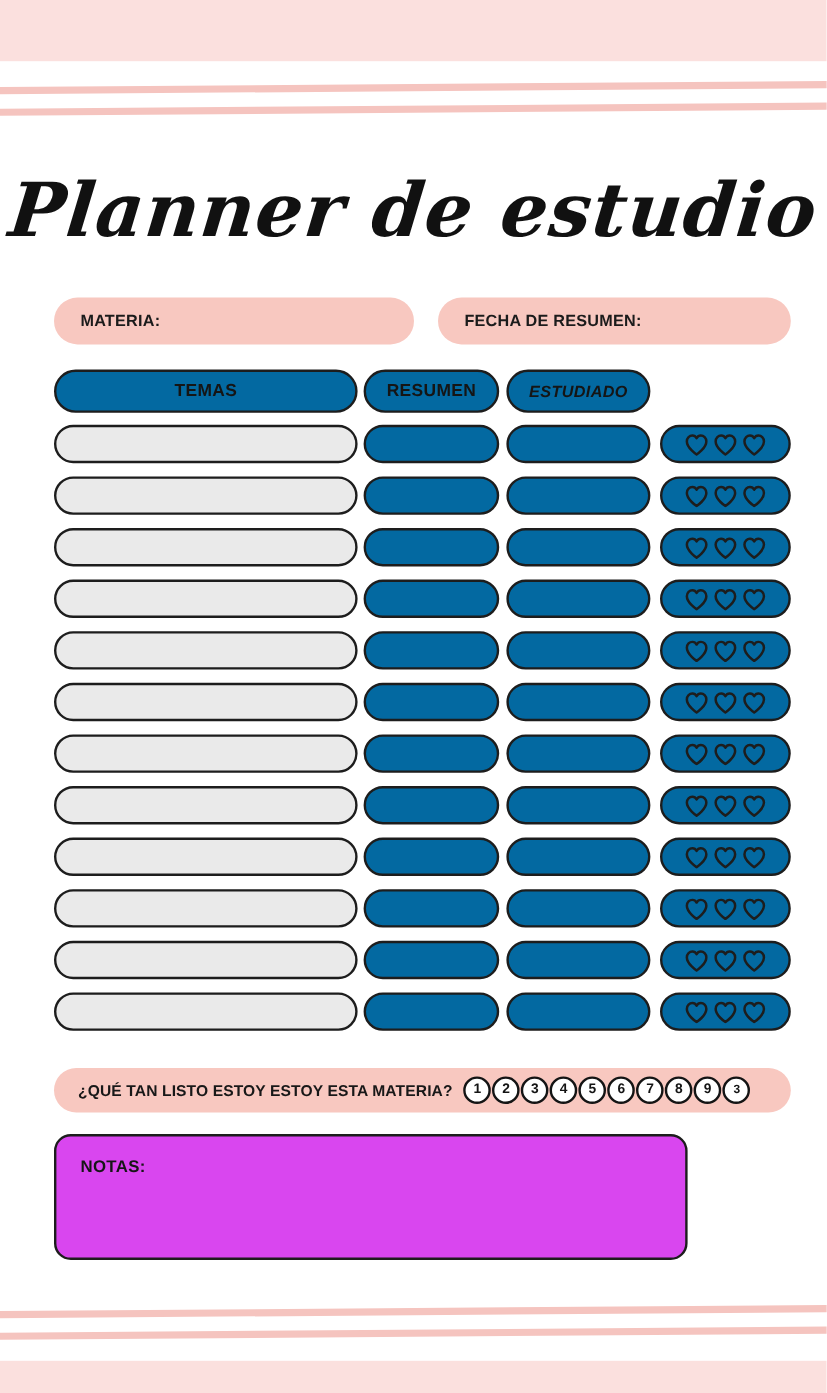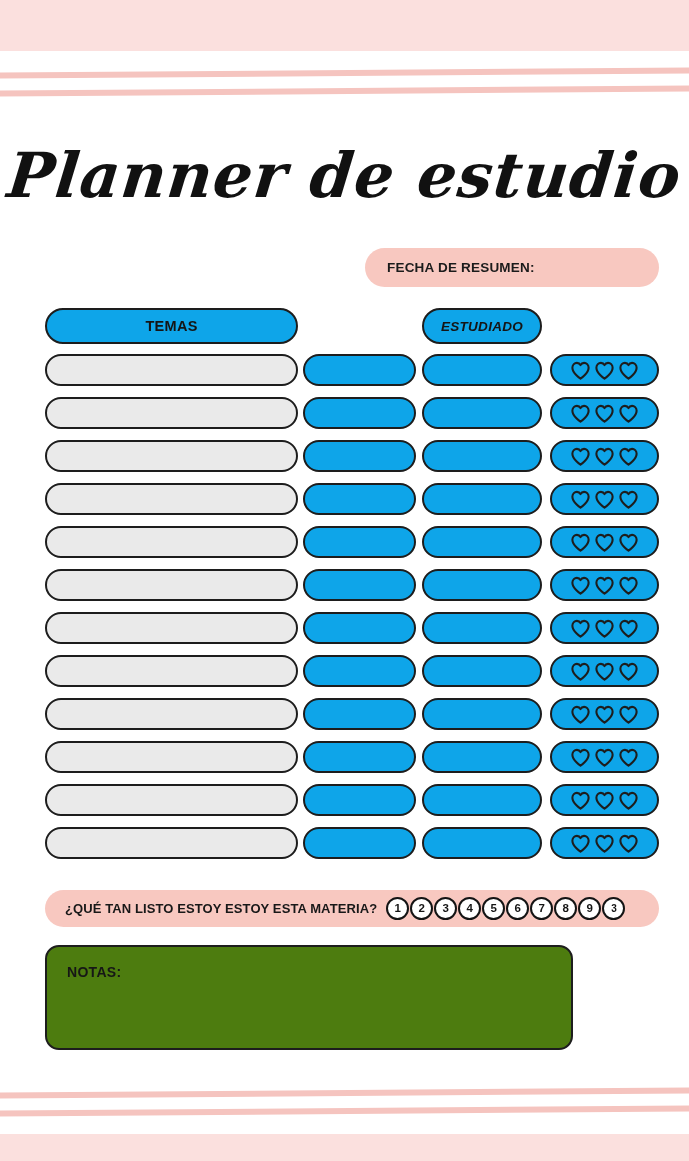--- a/index.html
+++ b/index.html
@@ -96,21 +96,21 @@
   }
   .trow {
     position: relative;
     height: 43px;
   }
   .cell {
     position: absolute;
     box-sizing: border-box;
     border: 2.4px solid #1d1d1d;
     border-radius: 18px;
-    background: #0ea5e9;
+    background: #0369a1;
     display: flex;
     align-items: center;
     justify-content: center;
   }
   
   .c-temas     { left: 45px;  width: 253px; }
   .c-resumen   { left: 303px; width: 113px; }
   .c-estudiado { left: 422px; width: 120px; font-style: italic; }
   .c-repasos   { left: 550px; width: 109px; }
 
@@ -189,21 +189,21 @@
   
   .notes-box {
     position: absolute;
     left: 45px;
     top: 945px;
     width: 528px;
     height: 105px;
     box-sizing: border-box;
     border: 2.4px solid #1d1d1d;
     border-radius: 14px;
-    background: #4d7c0f;
+    background: #d946ef;
   }
   .notes-label {
     position: absolute;
     left: 20px;
     top: 17px;
     font-size: 14px;
     font-weight: 700;
     letter-spacing: 0.3px;
     color: #161616;
   }
@@ -212,31 +212,38 @@
 <body>
 
 <div id="page">
 
   <div class="band-top"></div>
   <div class="stripe stripe-t1"></div>
   <div class="stripe stripe-t2"></div>
 
   <div class="title">Planner de estudio</div>
 
+  <div class="field-pill" id="field-materia">
+    <span class="field-label">MATERIA:</span>
+    <span class="field-value"></span>
+  </div>
 
   <div class="field-pill" id="field-fecha">
     <span class="field-label">FECHA DE RESUMEN:</span>
     <span class="field-value"></span>
   </div>
 
   <div class="table">
 
     <div class="trow head-row">
       <div class="cell c-temas">
         <span class="head-label">TEMAS</span>
+      </div>
+      <div class="cell c-resumen">
+        <span class="head-label">RESUMEN</span>
       </div>
       <div class="cell c-estudiado">
         <span class="head-label">ESTUDIADO</span>
       </div>
     </div>
 
     <div id="table-body">
         <div class="trow body-row">
           <div class="cell c-temas">
             <span></span>

